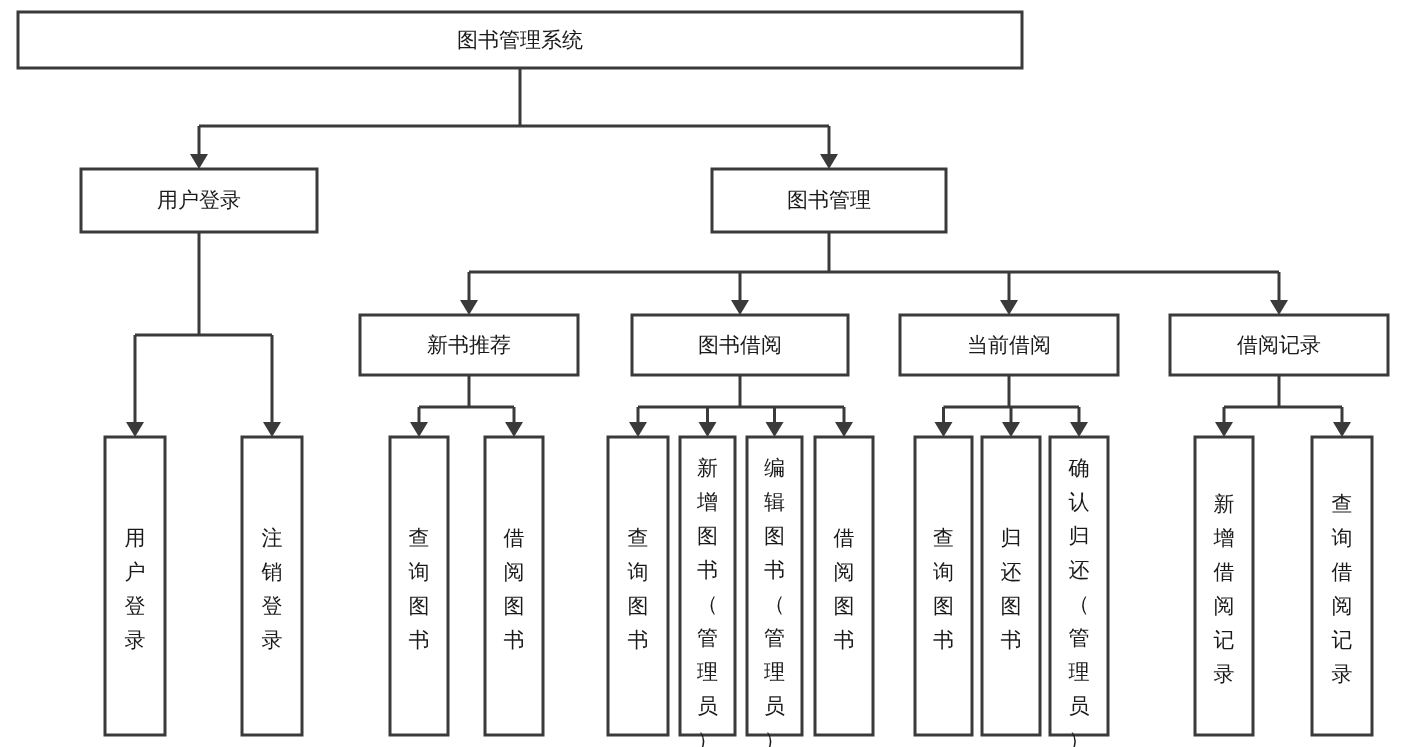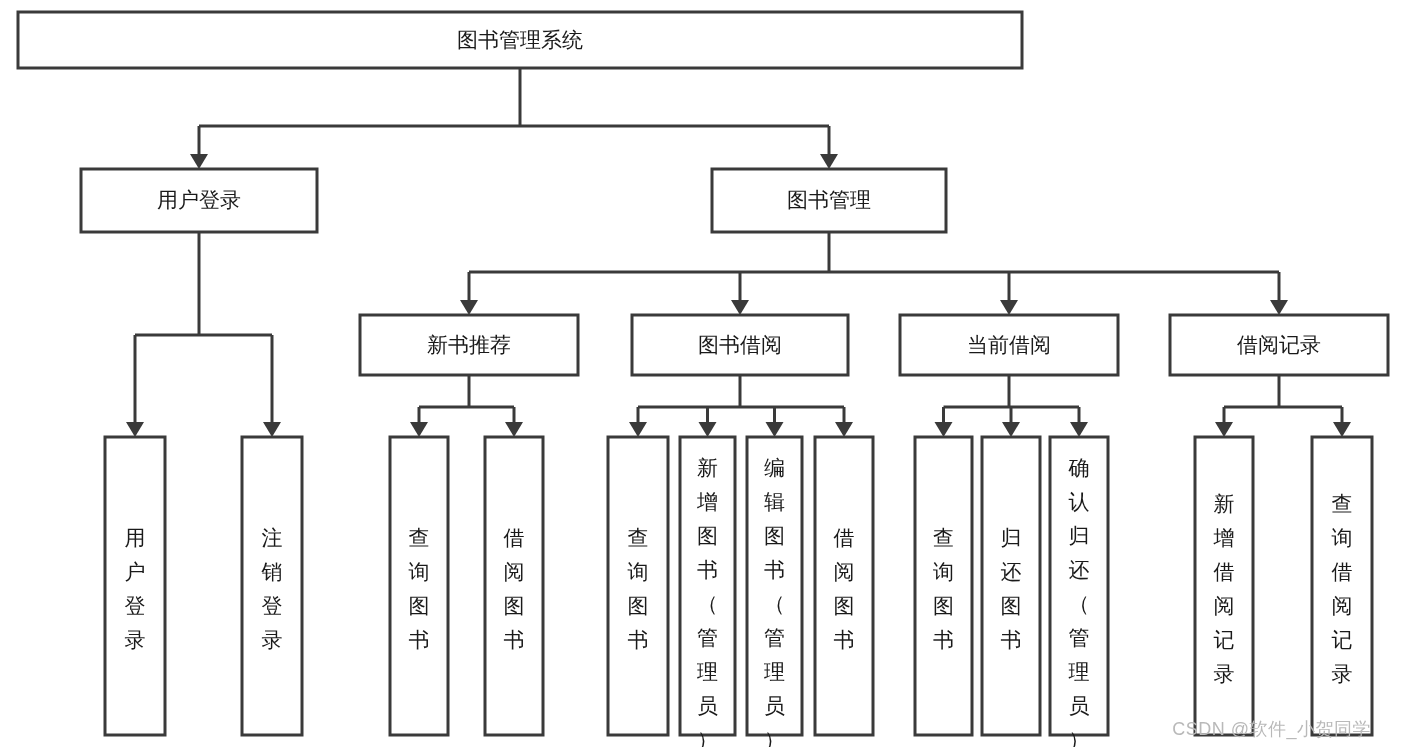--- a/index.html
+++ b/index.html
@@ -201,14 +201,13 @@
         <g>
           <rect class="node-box" x="1195" y="437" width="58" height="298"></rect>
           <text class="node-label-vertical" x="1224" y="0"><tspan x="1224" y="510.52">新</tspan><tspan x="1224" y="544.52">增</tspan><tspan x="1224" y="578.52">借</tspan><tspan x="1224" y="612.52">阅</tspan><tspan x="1224" y="646.52">记</tspan><tspan x="1224" y="680.52">录</tspan></text>
         </g>
         <g>
           <rect class="node-box" x="1312" y="437" width="60" height="298"></rect>
           <text class="node-label-vertical" x="1342" y="0"><tspan x="1342" y="510.52">查</tspan><tspan x="1342" y="544.52">询</tspan><tspan x="1342" y="578.52">借</tspan><tspan x="1342" y="612.52">阅</tspan><tspan x="1342" y="646.52">记</tspan><tspan x="1342" y="680.52">录</tspan></text>
         </g>
       </g>
   </svg>
-  <div class="watermark">CSDN @软件_小贺同学</div>
 </div>
 
 </body></html>

